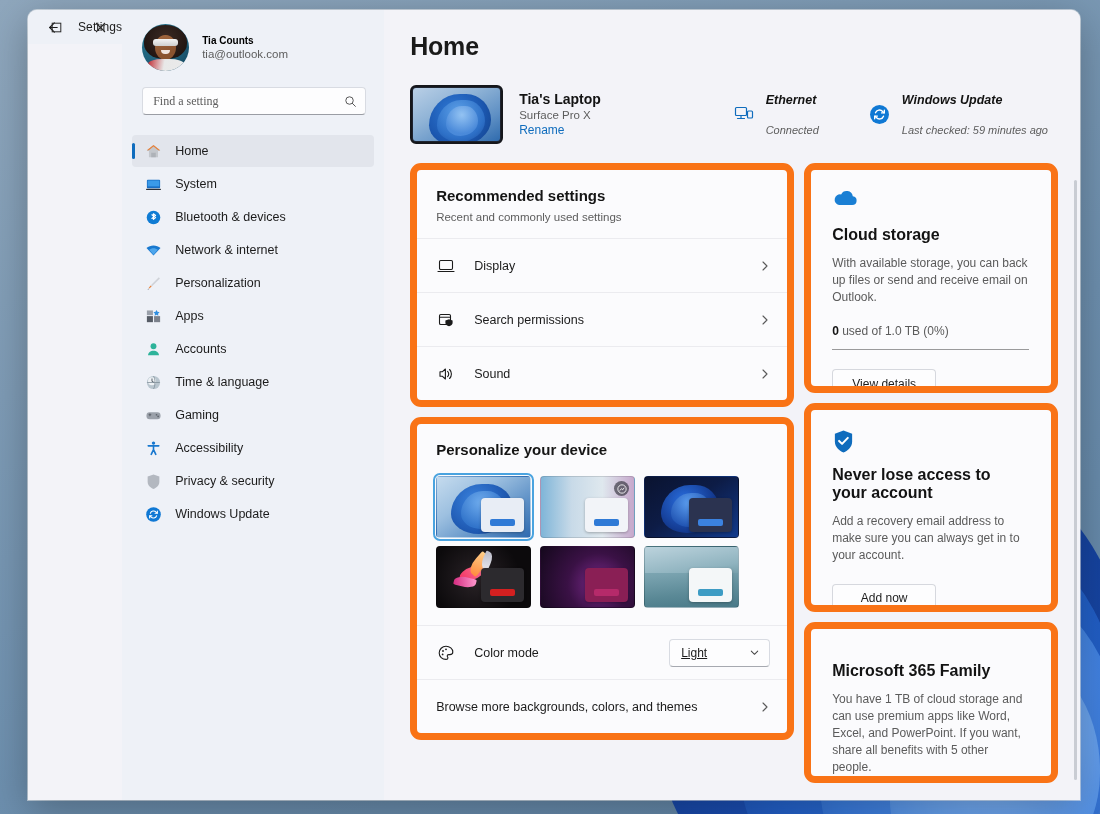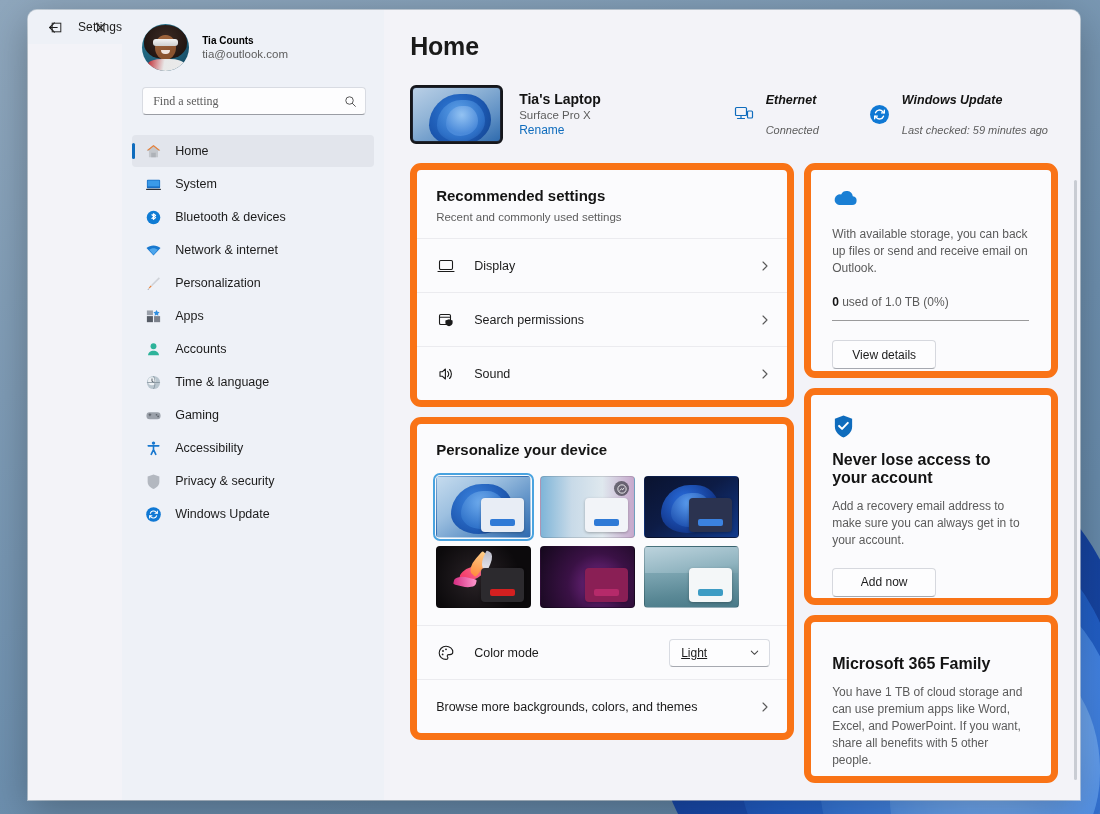--- a/index.html
+++ b/index.html
@@ -782,20 +782,21 @@
           </div>
 
           <div id="col-right">
 
             <div class="card big-card">
               <div class="big-icon">
                 <svg width="26" height="18" viewBox="0 0 26 18" fill="none">
                   <path d="M7 16h13.2a4.4 4.4 0 00.6-8.76A6.2 6.2 0 009.1 5.4 4.9 4.9 0 007 16z" fill="#1a7fd4"></path>
                 </svg>
               </div>
+              <h2>Cloud storage</h2>
               <div class="desc">With available storage, you can back up files or send and receive email on Outlook.</div>
               <div class="usage">
                 <b>0</b><span> used of 1.0 TB (0%)</span>
               </div>
               <div class="divider"></div>
               <button class="action-btn">View details</button>
             </div>
 
             <div class="card big-card">
               <div class="big-icon">

